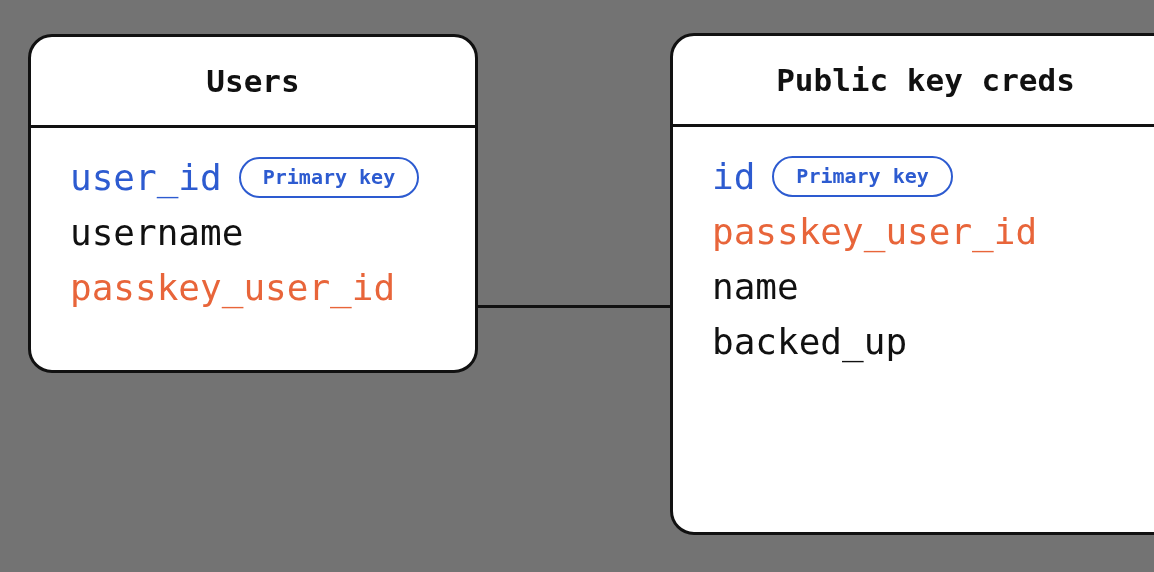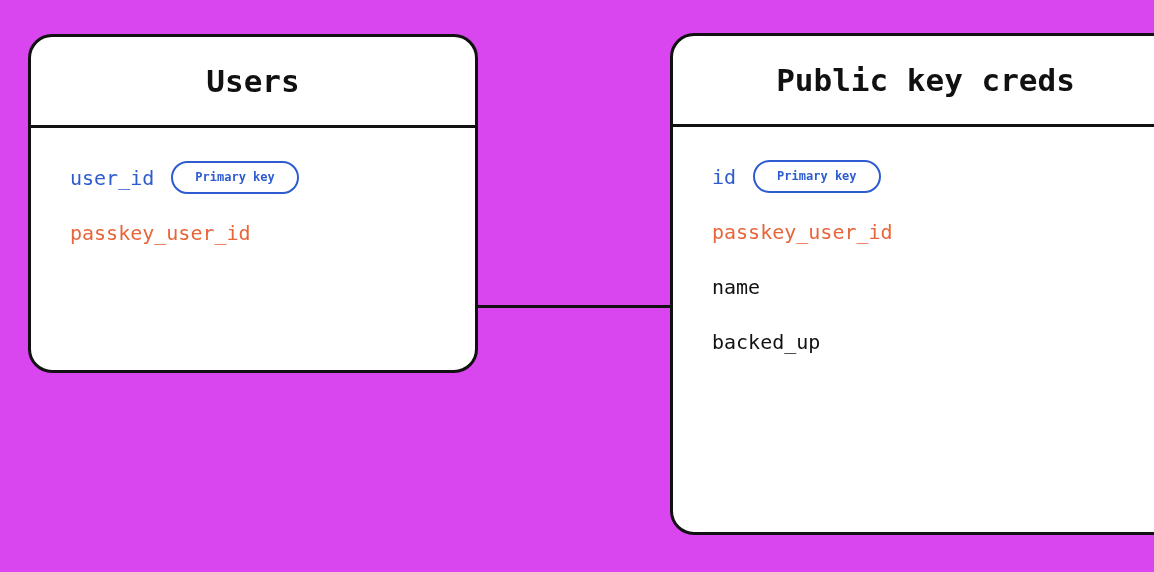--- a/index.html
+++ b/index.html
@@ -59,63 +59,66 @@
 
   .field-row {
     height: 55px;
     display: flex;
     align-items: center;
     white-space: nowrap;
   }
 
   .field-name {
     font-family: "DejaVu Sans Mono", "Liberation Mono", monospace;
-    font-size: 20px;
+    font-size: 36px;
     line-height: 1;
     color: #111111;
   }
   .field-name.pk   { color: #2D5BD0; }
   .field-name.fk   { color: #E8653A; }
 
   
   .pk-badge {
     margin-left: 17px;
     box-sizing: border-box;
     border: 2px solid #2D5BD0;
     border-radius: 999px;
     color: #2D5BD0;
     font-family: "DejaVu Sans Mono", "Liberation Mono", monospace;
     font-weight: bold;
-    font-size: 12px;
+    font-size: 20px;
     line-height: 1;
     padding: 8px 22px 9px 22px;
     background: transparent;
     white-space: nowrap;
   }
 
   
   .connector {
     position: absolute;
     background: #111111;
     height: 3px;
   }
 </style>
 </head>
 <body>
 
-<div id="canvas" style="width: 1154px; height: 572px; background: #d946ef;">
+<div id="canvas" style="width: 1154px; height: 572px; background: #737373;">
 
 <div class="entity" style="left: 28px; top: 34px; width: 450px; height: 339px; border-color: rgb(17, 17, 17);">
       <div class="entity-header" style="border-bottom-color: rgb(17, 17, 17);">
         <div class="entity-title">Users</div>
       </div>
       <div class="entity-body">
         <div class="field-row">
           <span class="field-name pk" style="color: rgb(45, 91, 208);">user_id</span>
           <span class="pk-badge" style="color: rgb(45, 91, 208); border-color: rgb(45, 91, 208);">Primary key</span>
+        </div>
+        <div class="field-row">
+          <span class="field-name" style="color: rgb(17, 17, 17);">username</span>
         </div>
         <div class="field-row">
           <span class="field-name fk" style="color: rgb(232, 101, 58);">passkey_user_id</span>
         </div>
       </div>
     </div>
     <div class="entity" style="left: 670px; top: 33px; width: 511px; height: 502px; border-color: rgb(17, 17, 17);">
       <div class="entity-header" style="border-bottom-color: rgb(17, 17, 17);">
         <div class="entity-title">Public key creds</div>
       </div>

